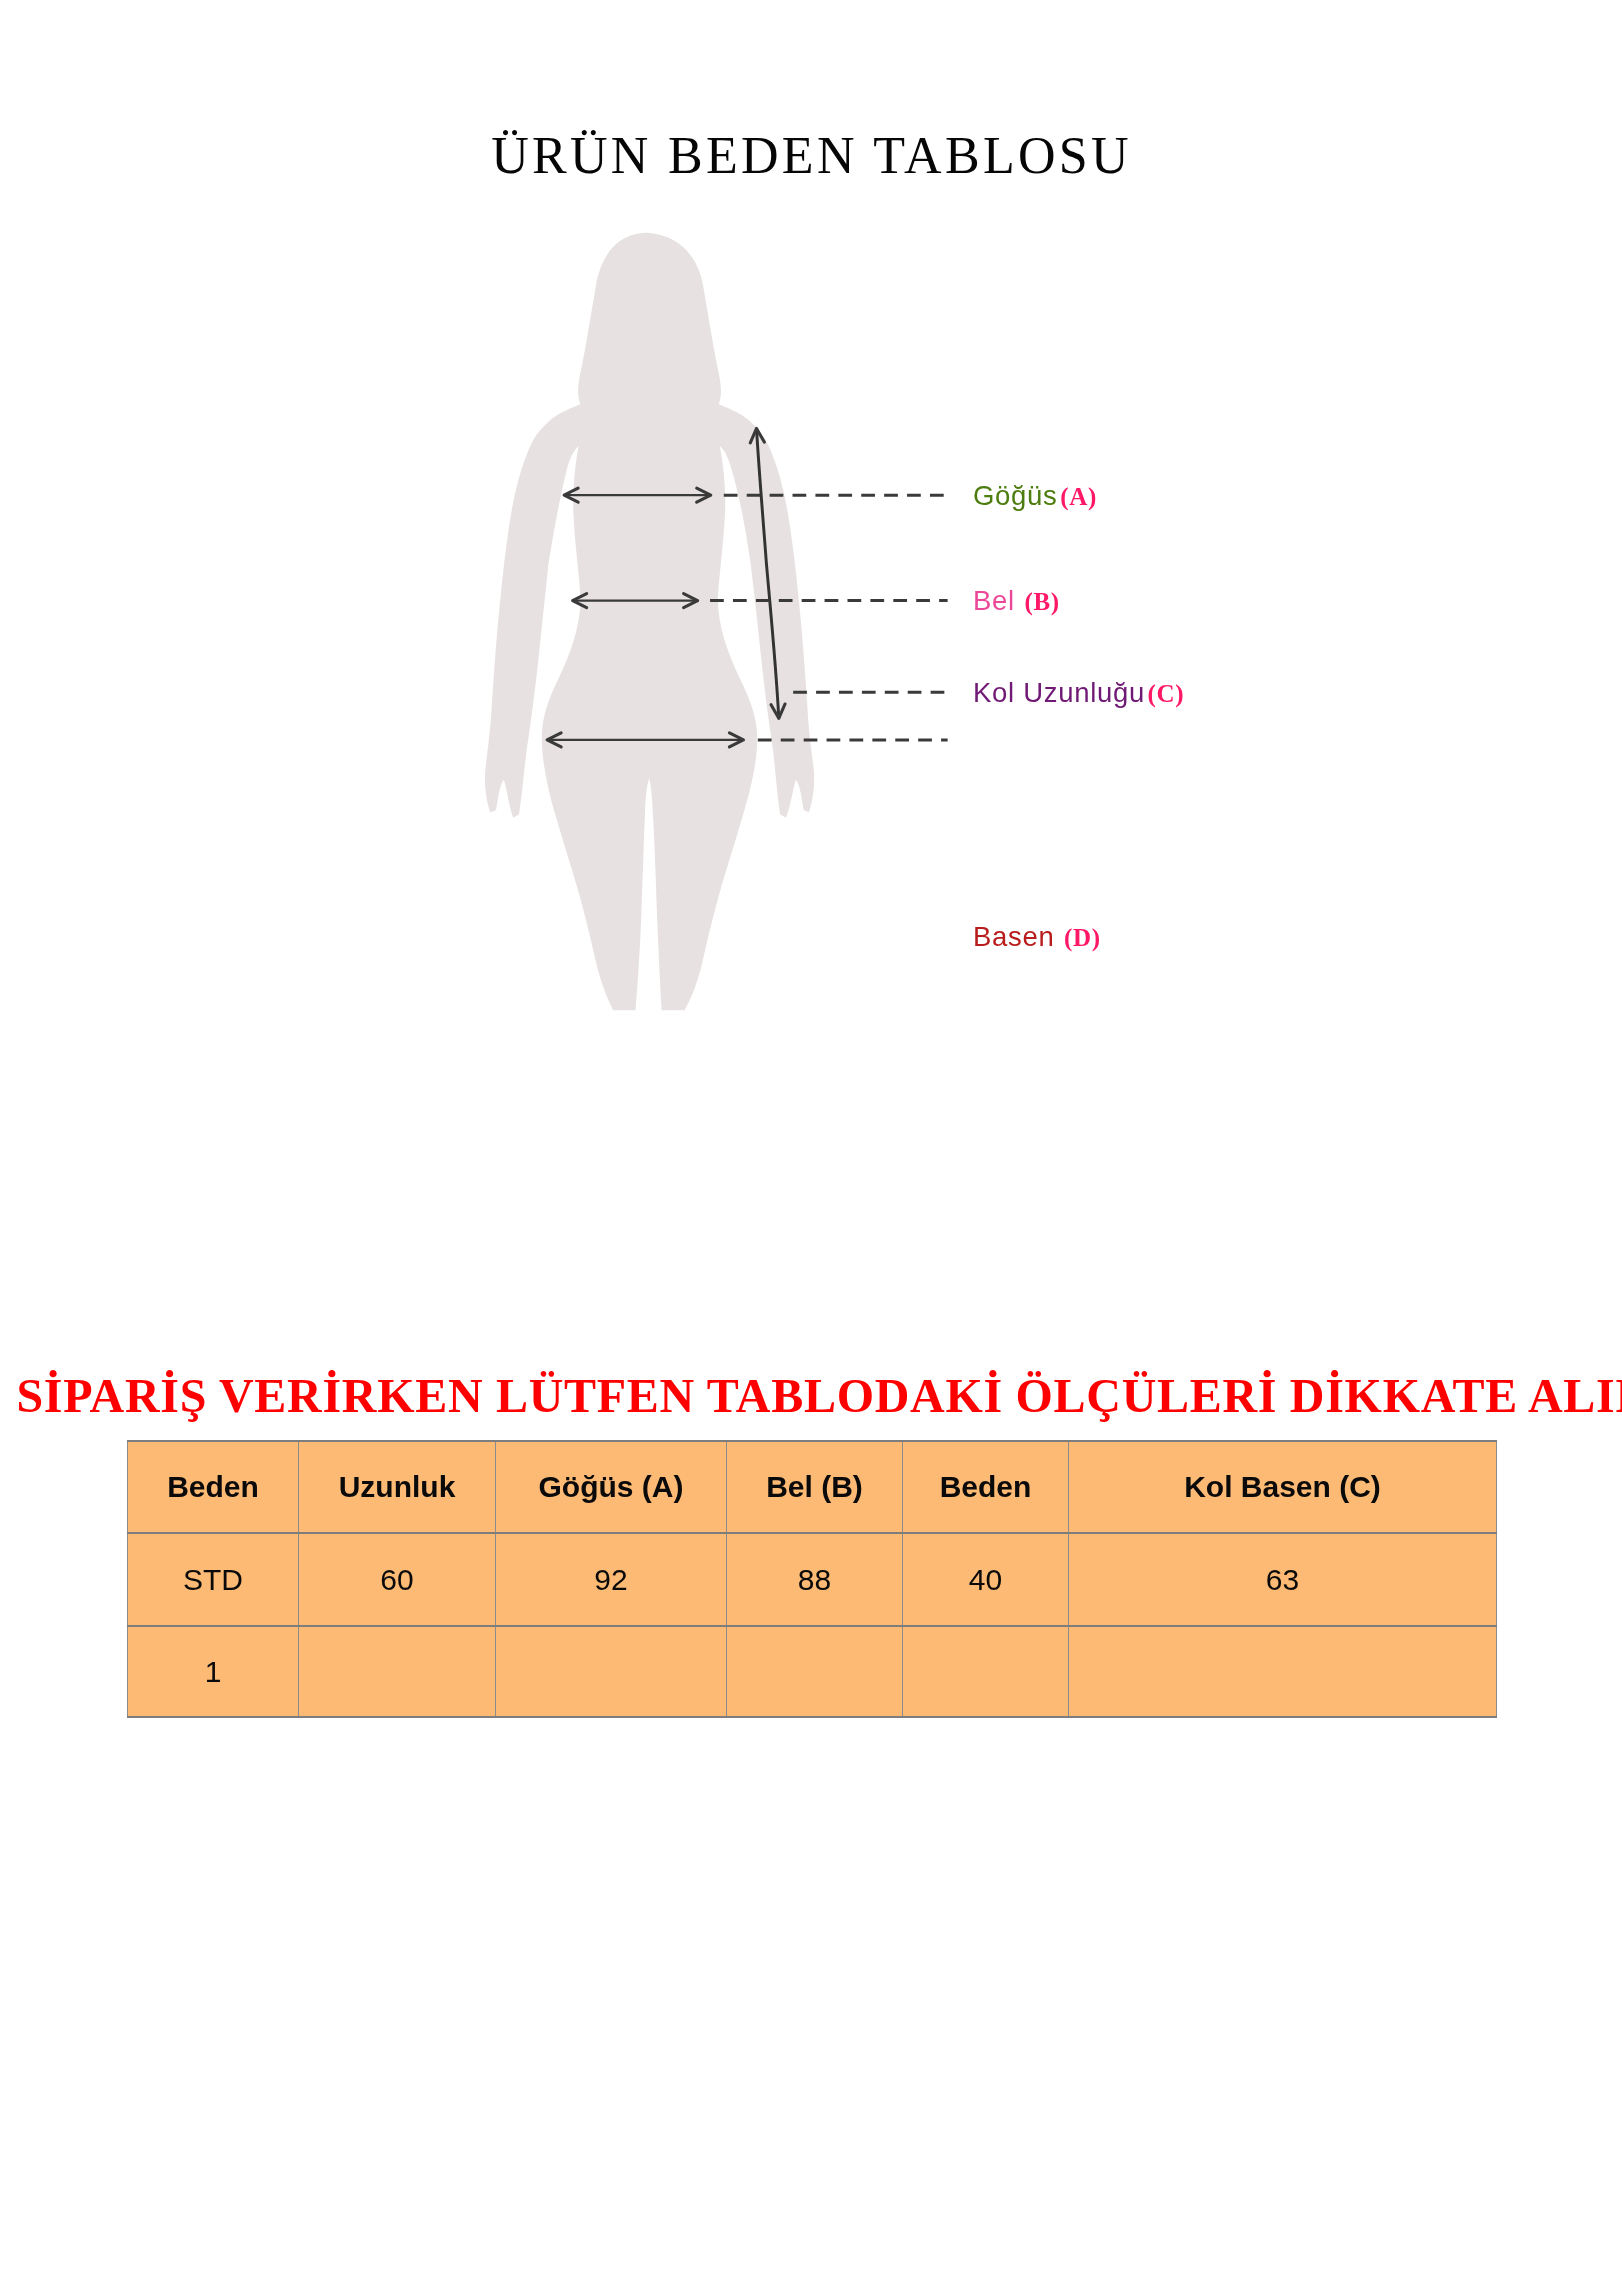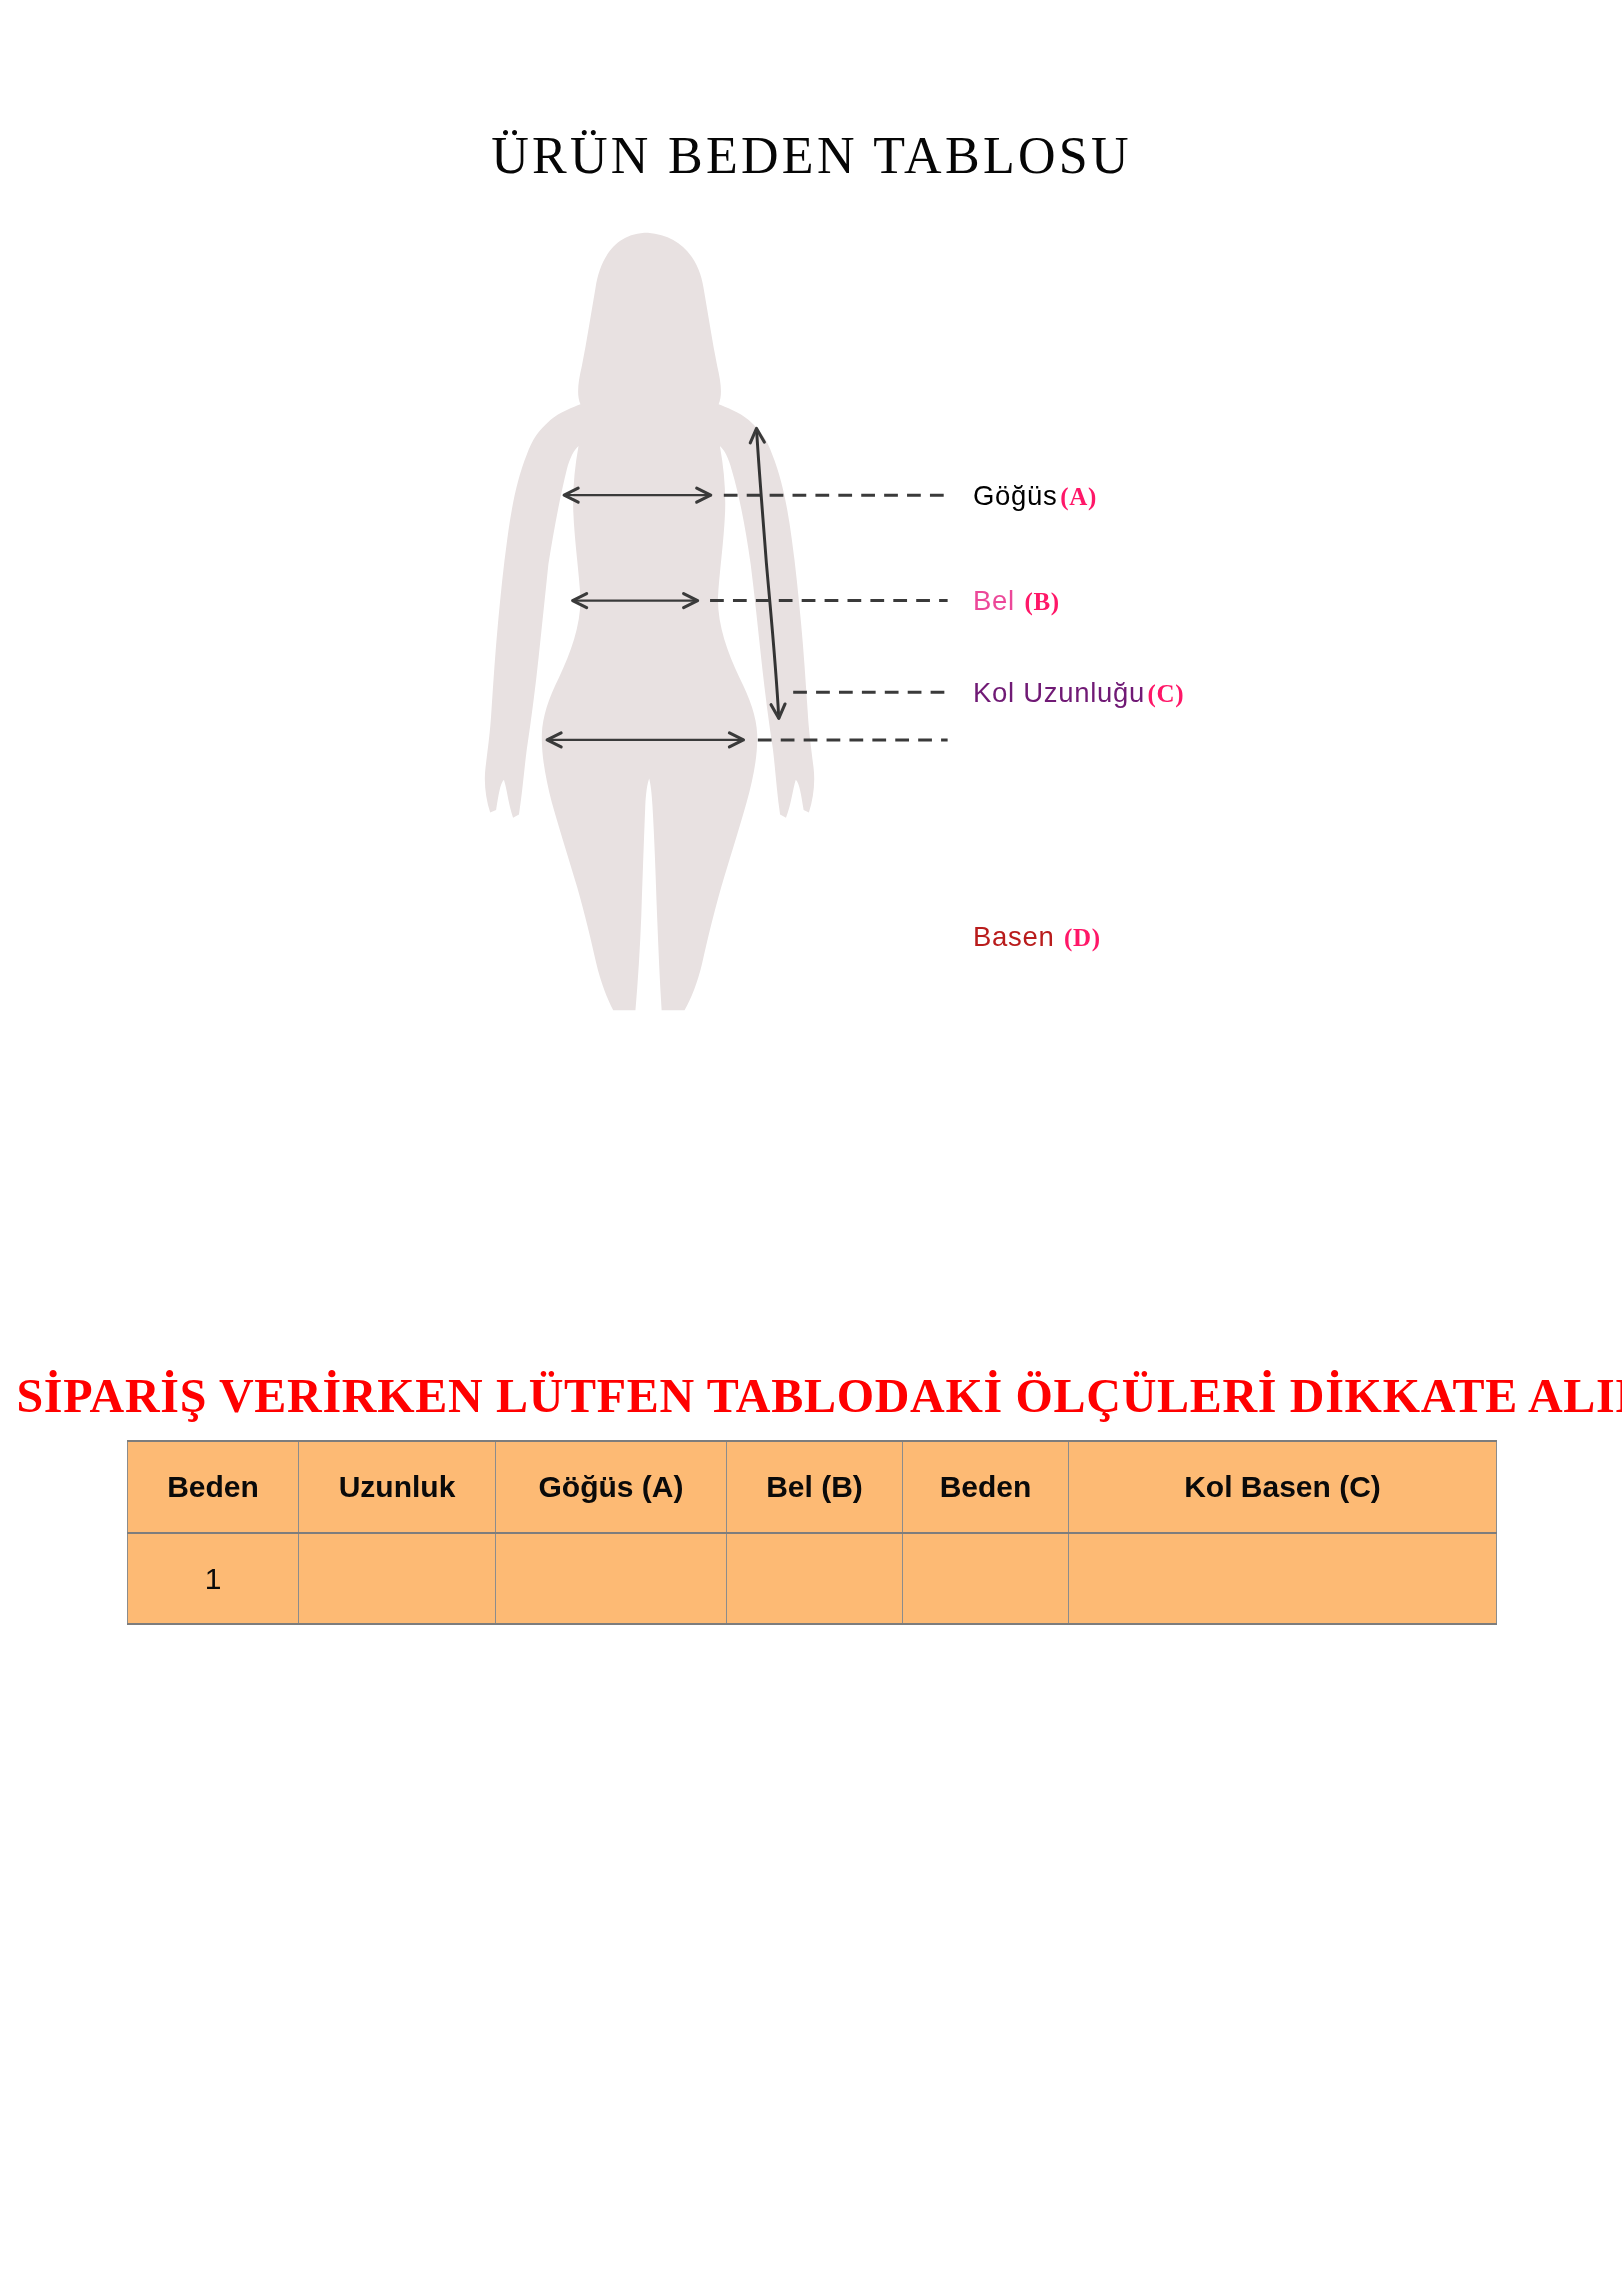--- a/index.html
+++ b/index.html
@@ -117,21 +117,21 @@
       <line x1="836" y1="1131" x2="1136" y2="1131" stroke="#3a3a3a" stroke-width="3.5" marker-start="url(#chev)" marker-end="url(#chev)"></line>
       <path d="M 1190 1098 C 1186 1020 1178 940 1171 860 C 1165 780 1159 710 1156 655" fill="none" stroke="#333333" stroke-width="4.5" marker-start="url(#chev)" marker-end="url(#chev)"></path>
 
       <line x1="1106" y1="757" x2="1448" y2="757" stroke="#3a3a3a" stroke-width="4.5" stroke-dasharray="21 14"></line>
       <line x1="1085" y1="918" x2="1448" y2="918" stroke="#3a3a3a" stroke-width="4.5" stroke-dasharray="21 14"></line>
       <line x1="1212" y1="1058" x2="1448" y2="1058" stroke="#3a3a3a" stroke-width="4.5" stroke-dasharray="21 14"></line>
       <line x1="1158" y1="1131" x2="1448" y2="1131" stroke="#3a3a3a" stroke-width="4.5" stroke-dasharray="21 14"></line>
     </svg>
 
     <div class="mlabel" style="top:281px">
-      <span class="ltext" style="color: #000000;">Göğüs</span><span class="letter" style="color: rgb(255, 23, 104);">(A)</span>
+      <span class="ltext" style="color: #4d7c0f;">Göğüs</span><span class="letter" style="color: rgb(255, 23, 104);">(A)</span>
     </div>
     <div class="mlabel" style="top:386px">
       <span class="ltext" style="color: #ec4899;">Bel</span><span class="letter" style="color: rgb(255, 23, 104);"> (B)</span>
     </div>
     <div class="mlabel" style="top:478px">
       <span class="ltext" style="color: #701a75;">Kol Uzunluğu</span><span class="letter" style="color: rgb(255, 23, 104);">(C)</span>
     </div>
     <div class="mlabel" style="top:722px">
       <span class="ltext" style="color: #b91c1c;">Basen</span><span class="letter" style="color: rgb(255, 23, 104);"> (D)</span>
     </div>
@@ -152,20 +152,28 @@
     </colgroup>
     <tbody>
       <tr>
         <th>Beden</th>
         <th>Uzunluk</th>
         <th>Göğüs (A)</th>
         <th>Bel (B)</th>
         <th>Beden</th>
         <th>Kol Basen (C)</th>
       </tr>
+      <tr>
+        <td>STD</td>
+        <td>60</td>
+        <td>92</td>
+        <td>88</td>
+        <td>40</td>
+        <td>63</td>
+      </tr>
       <tr class="row-last">
         <td>1</td>
         <td></td>
         <td></td>
         <td></td>
         <td></td>
         <td></td>
       </tr>
     </tbody>
   </table>

